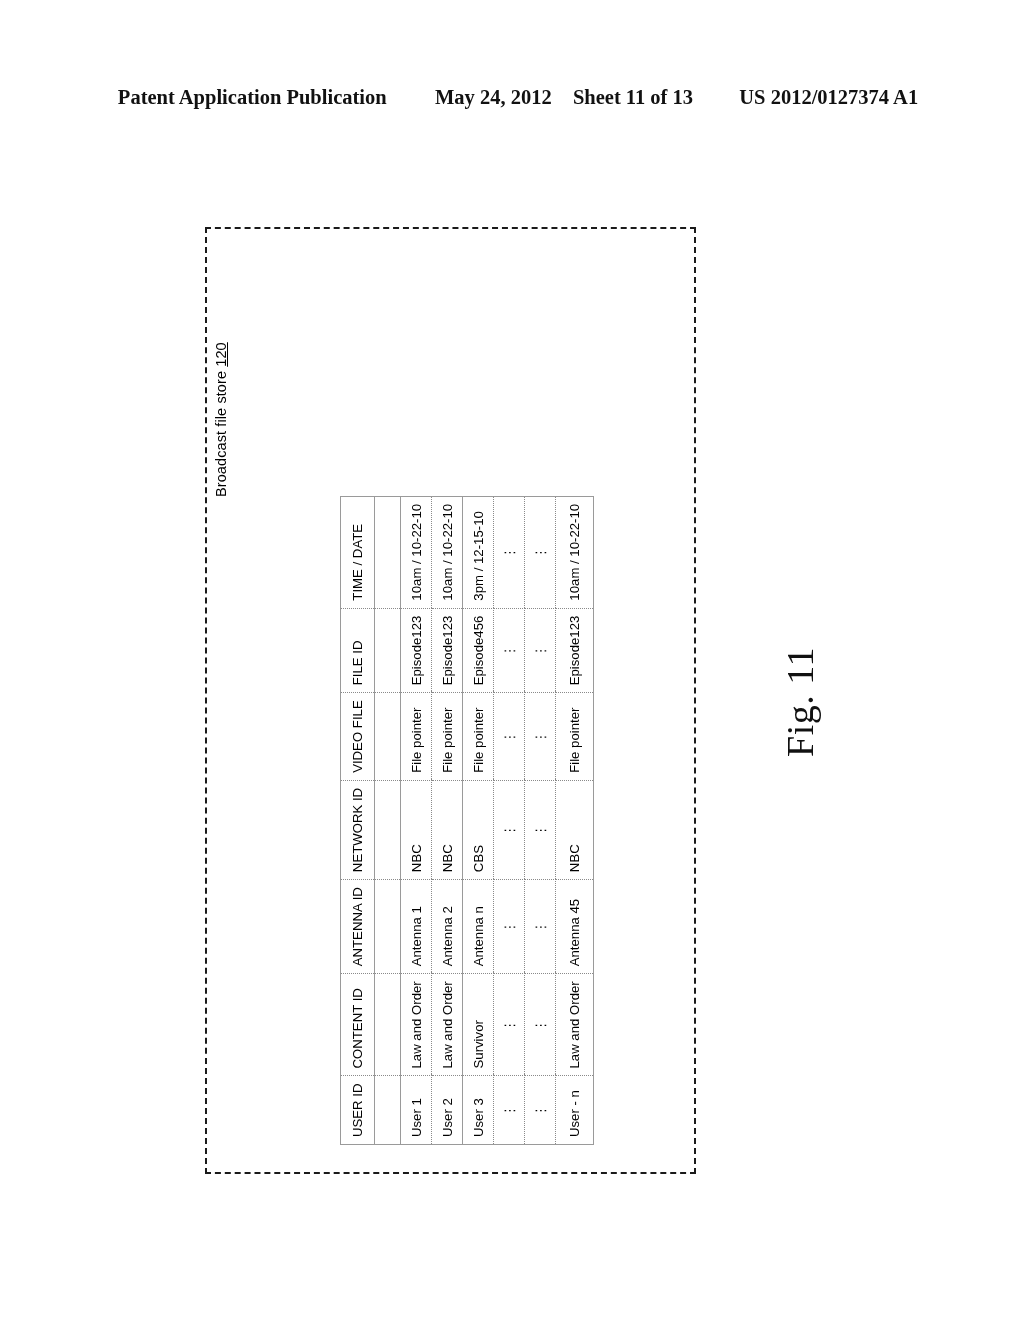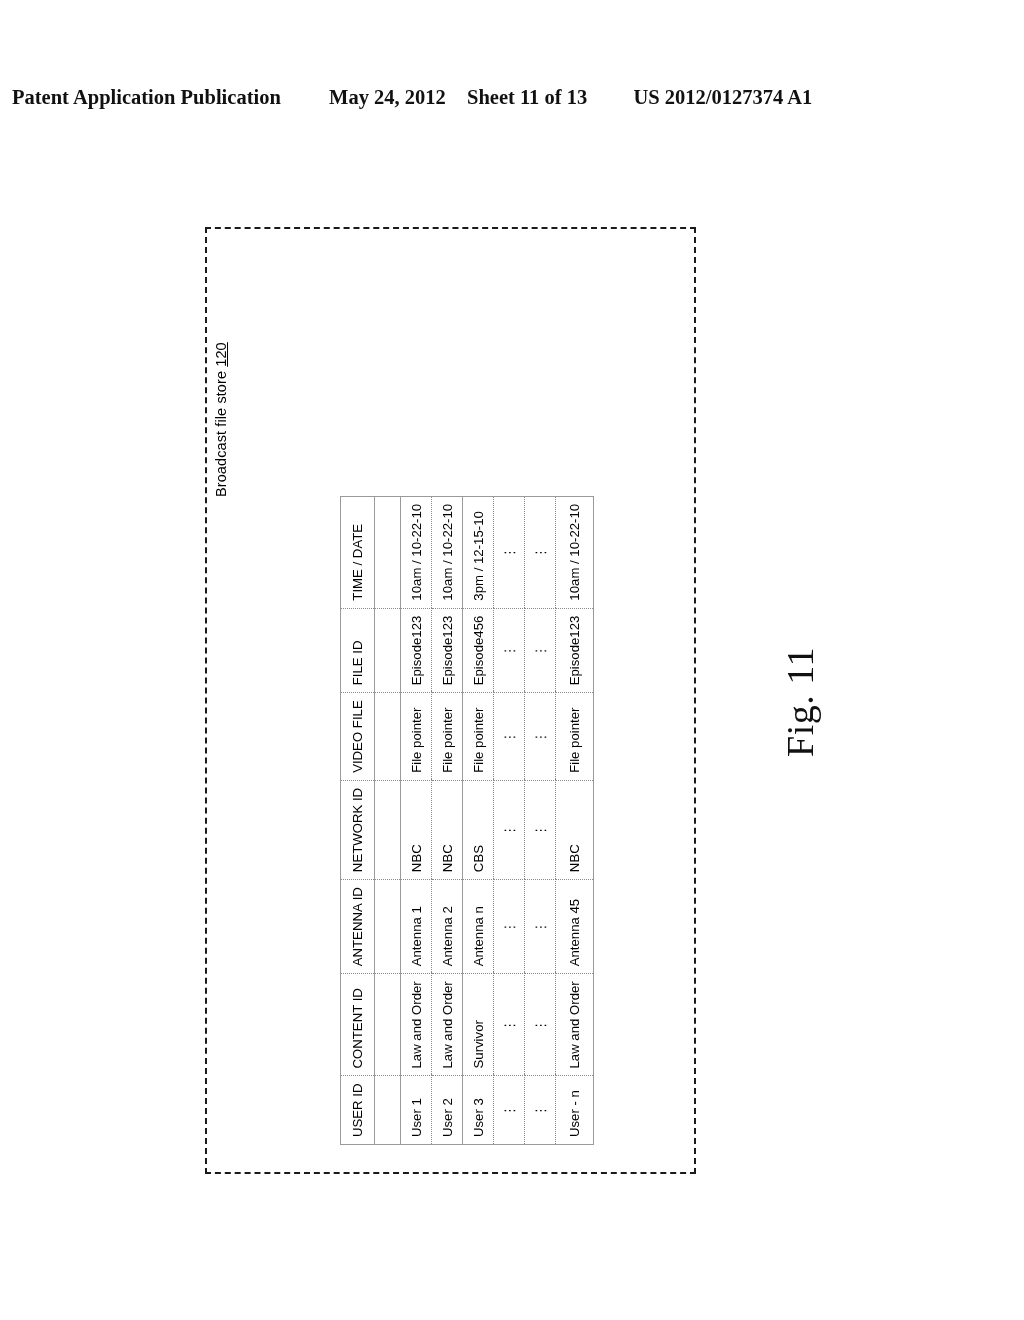--- a/index.html
+++ b/index.html
@@ -16,21 +16,21 @@
     color: #000;
     overflow: hidden;
   }
 
   
   .page-header {
     position: absolute;
     top: 86px;
     left: 0;
     width: 1024px;
-    text-align: left;
+    text-align: center;
     font-family: "Liberation Serif", serif;
     font-weight: bold;
     font-size: 20.5px;
     letter-spacing: 0px;
     white-space: nowrap;
     color: #111;
     padding-left: 12px;
   }
   .page-header .seg { display: inline-block; }
   .gap-a { display: inline-block; width: 38px; }

